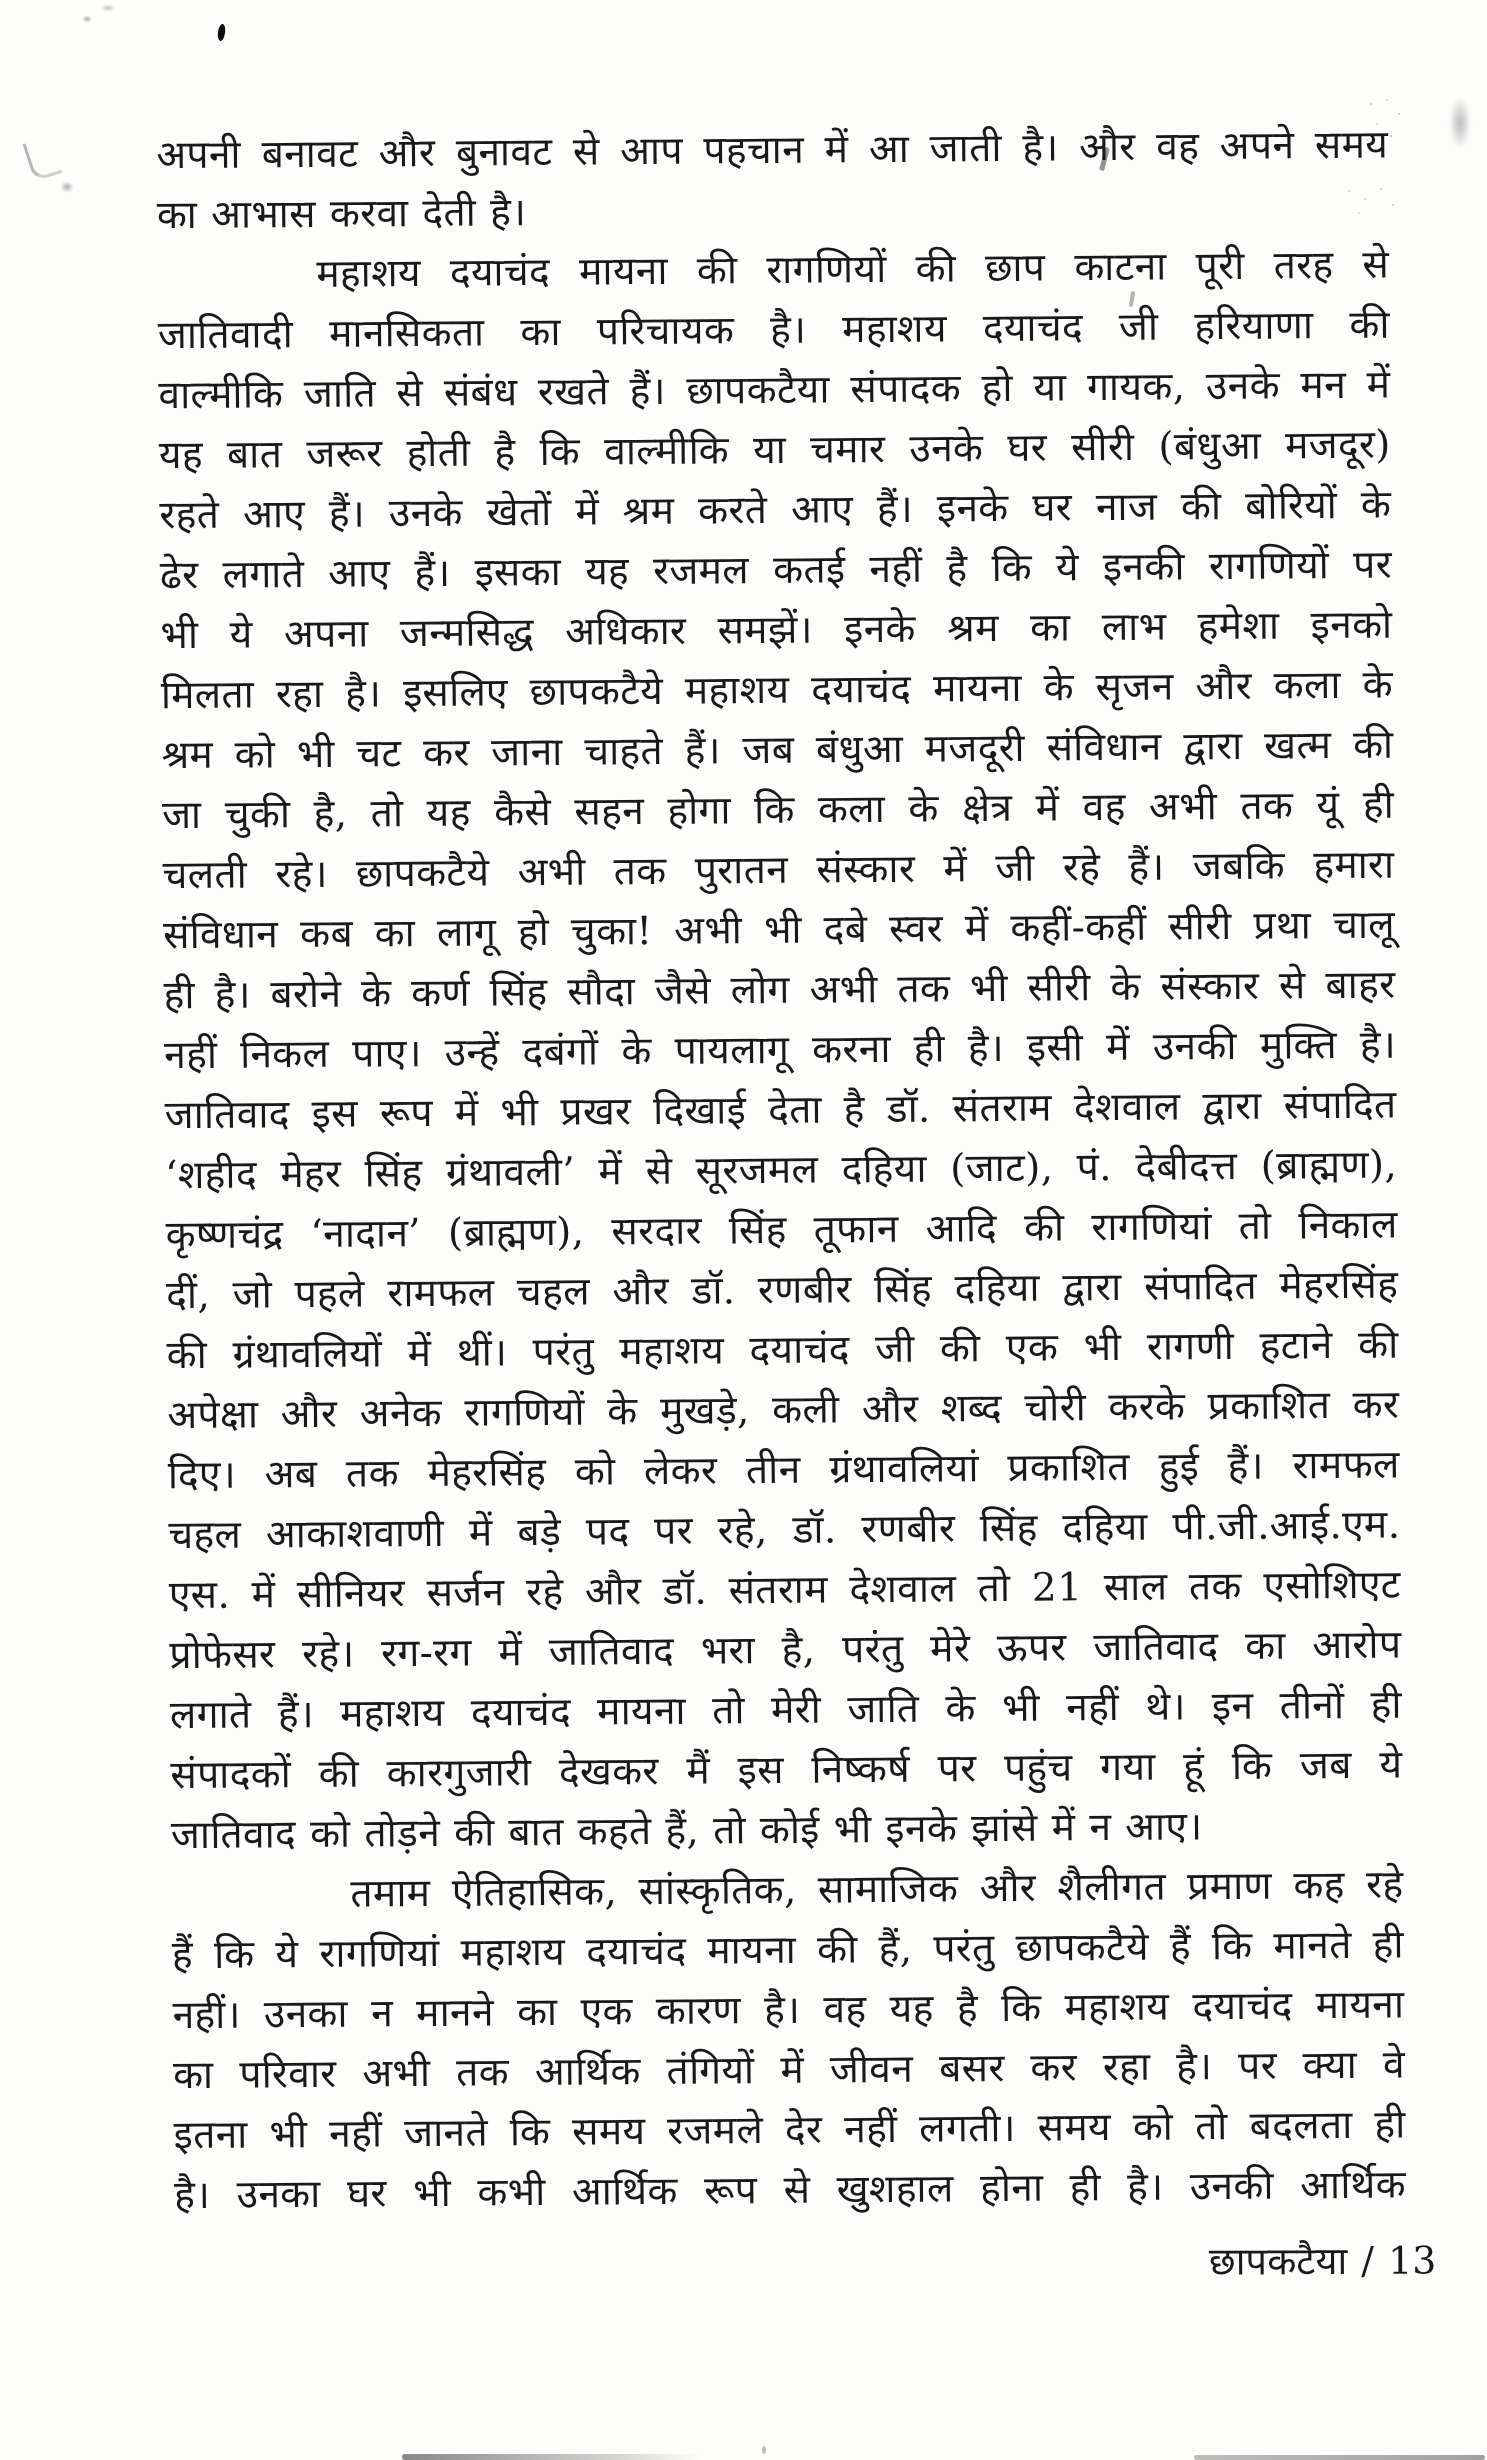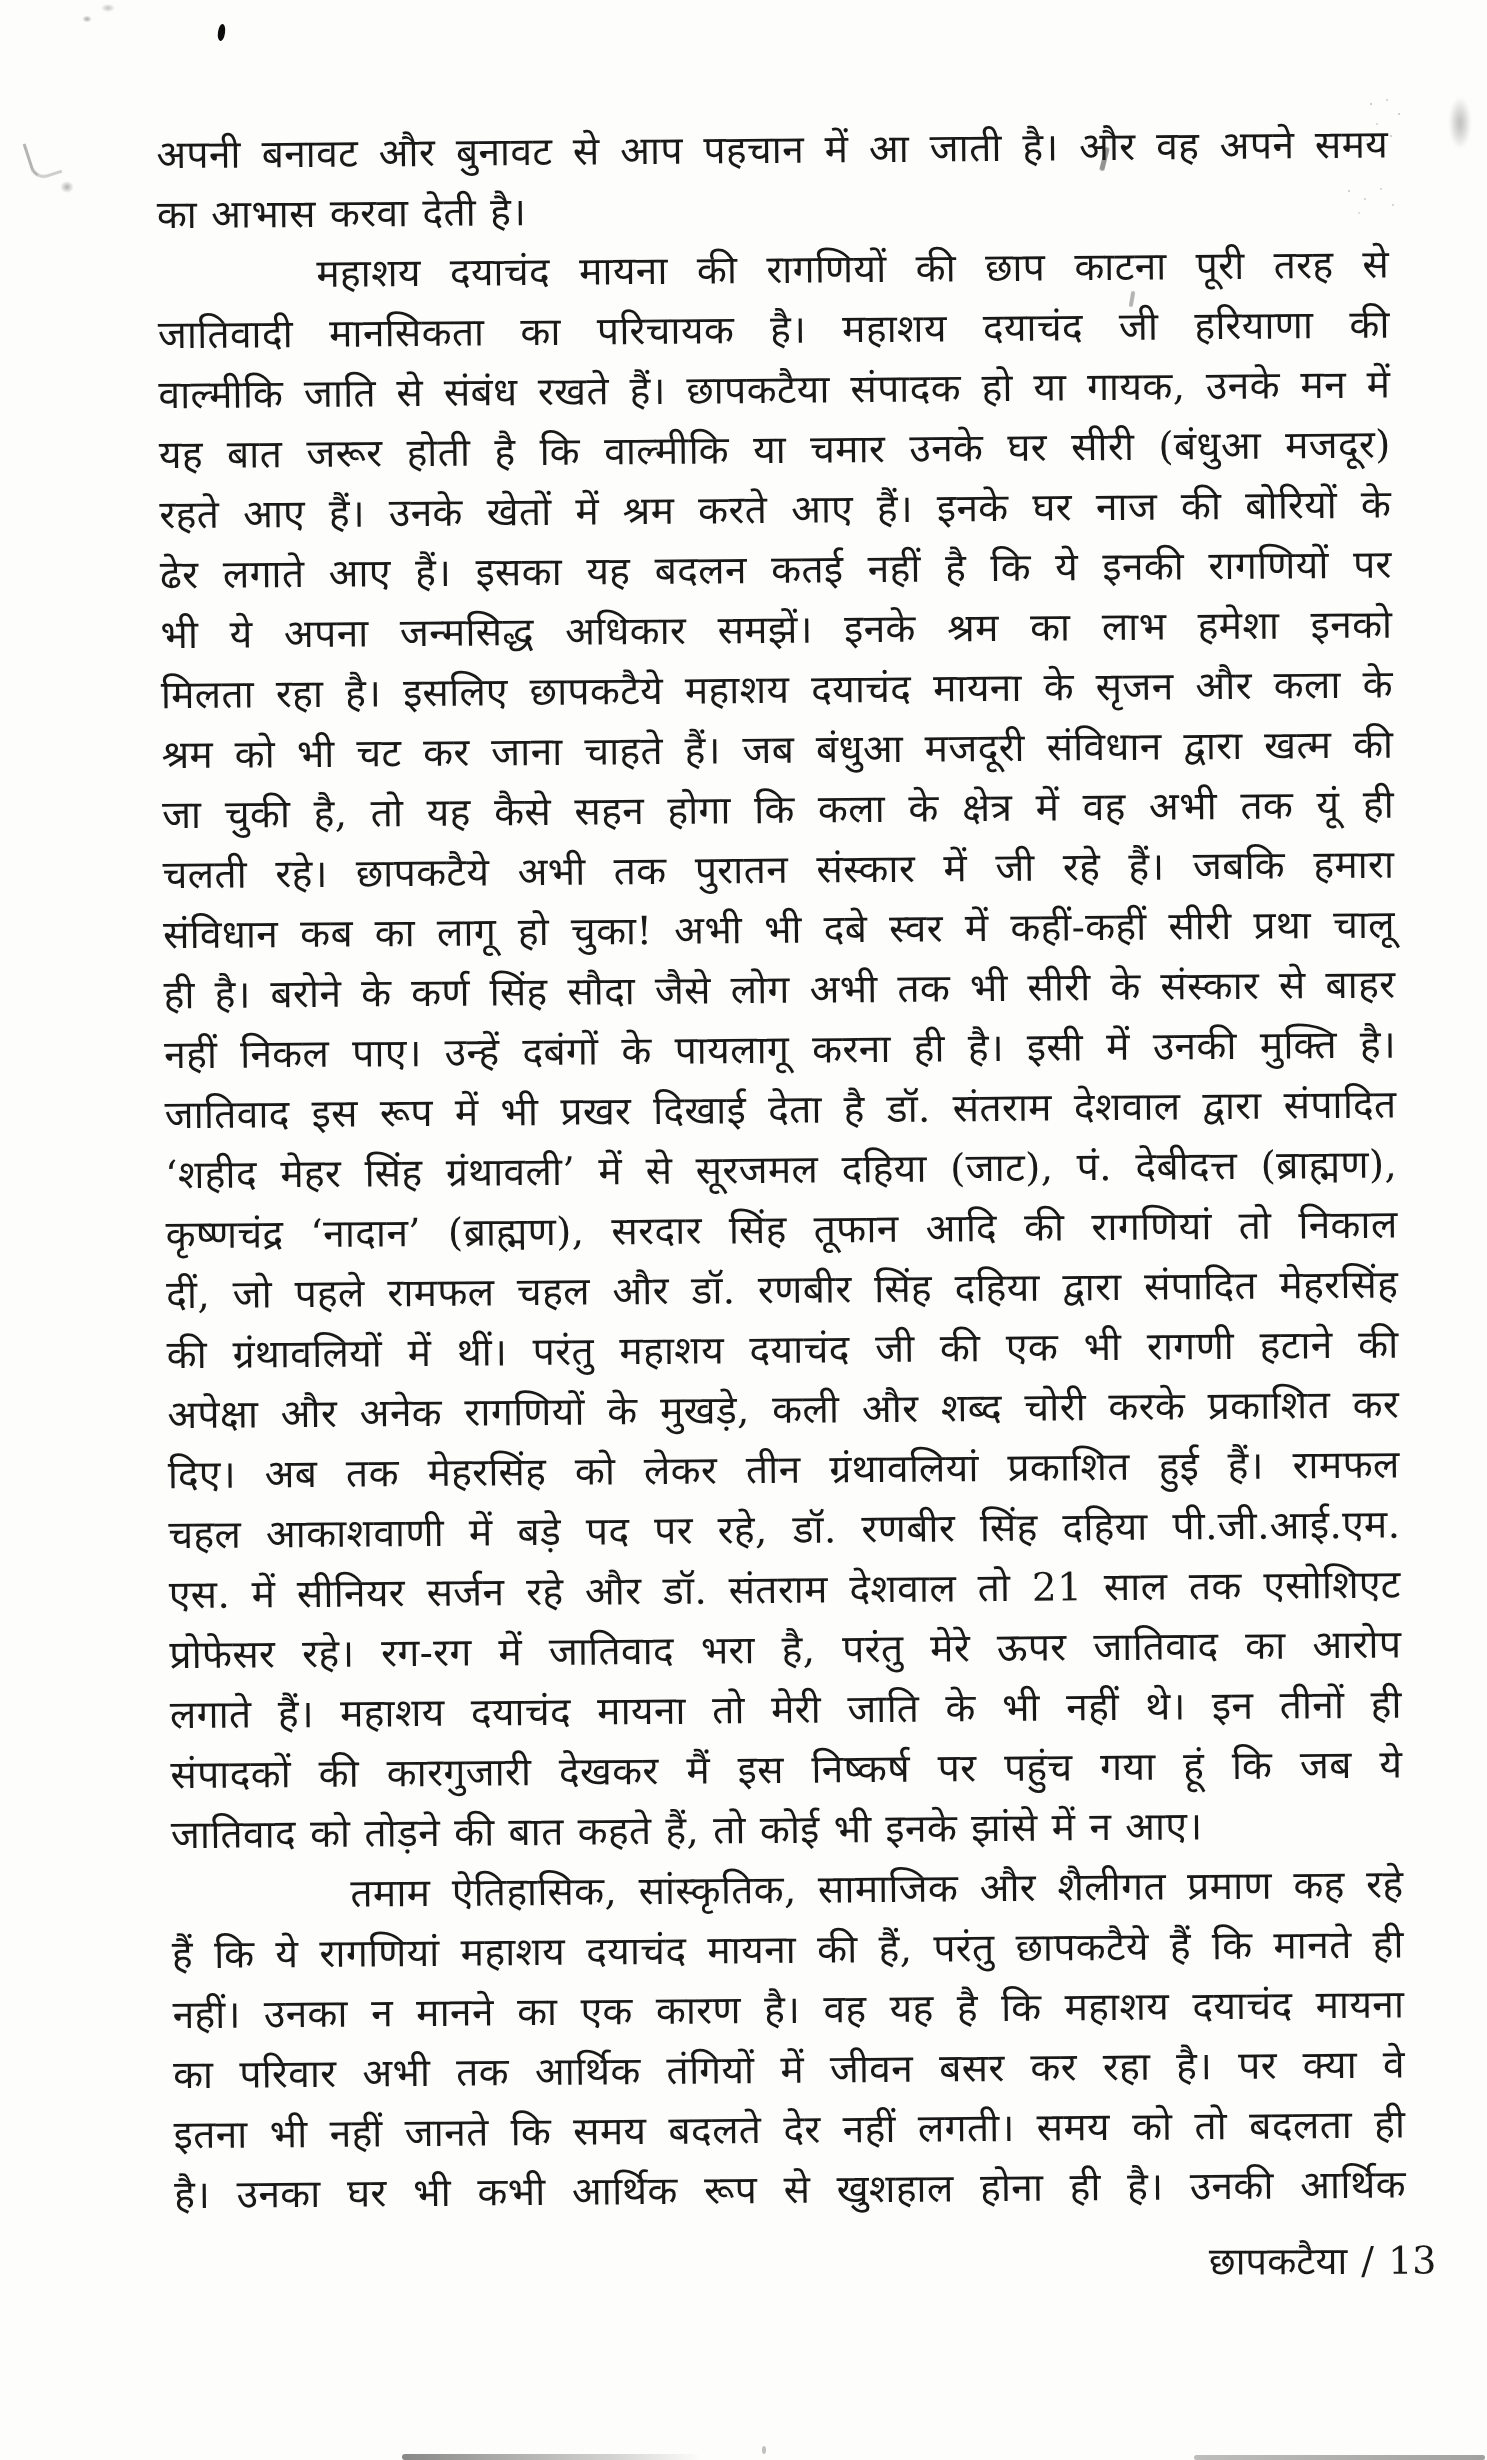--- a/index.html
+++ b/index.html
@@ -253,21 +253,21 @@
         <span>बोरियों</span>
         <span>के</span>
       </div>
       <div class="line">
         <span>ढेर</span>
         <span>लगाते</span>
         <span>आए</span>
         <span>हैं।</span>
         <span>इसका</span>
         <span>यह</span>
-        <span>बदलन</span>
+        <span>रजमल</span>
         <span>कतई</span>
         <span>नहीं</span>
         <span>है</span>
         <span>कि</span>
         <span>ये</span>
         <span>इनकी</span>
         <span>रागणियों</span>
         <span>पर</span>
       </div>
       <div class="line">
@@ -664,21 +664,21 @@
         <span>क्या</span>
         <span>वे</span>
       </div>
       <div class="line">
         <span>इतना</span>
         <span>भी</span>
         <span>नहीं</span>
         <span>जानते</span>
         <span>कि</span>
         <span>समय</span>
-        <span>बदलते</span>
+        <span>रजमले</span>
         <span>देर</span>
         <span>नहीं</span>
         <span>लगती।</span>
         <span>समय</span>
         <span>को</span>
         <span>तो</span>
         <span>बदलता</span>
         <span>ही</span>
       </div>
       <div class="line">

